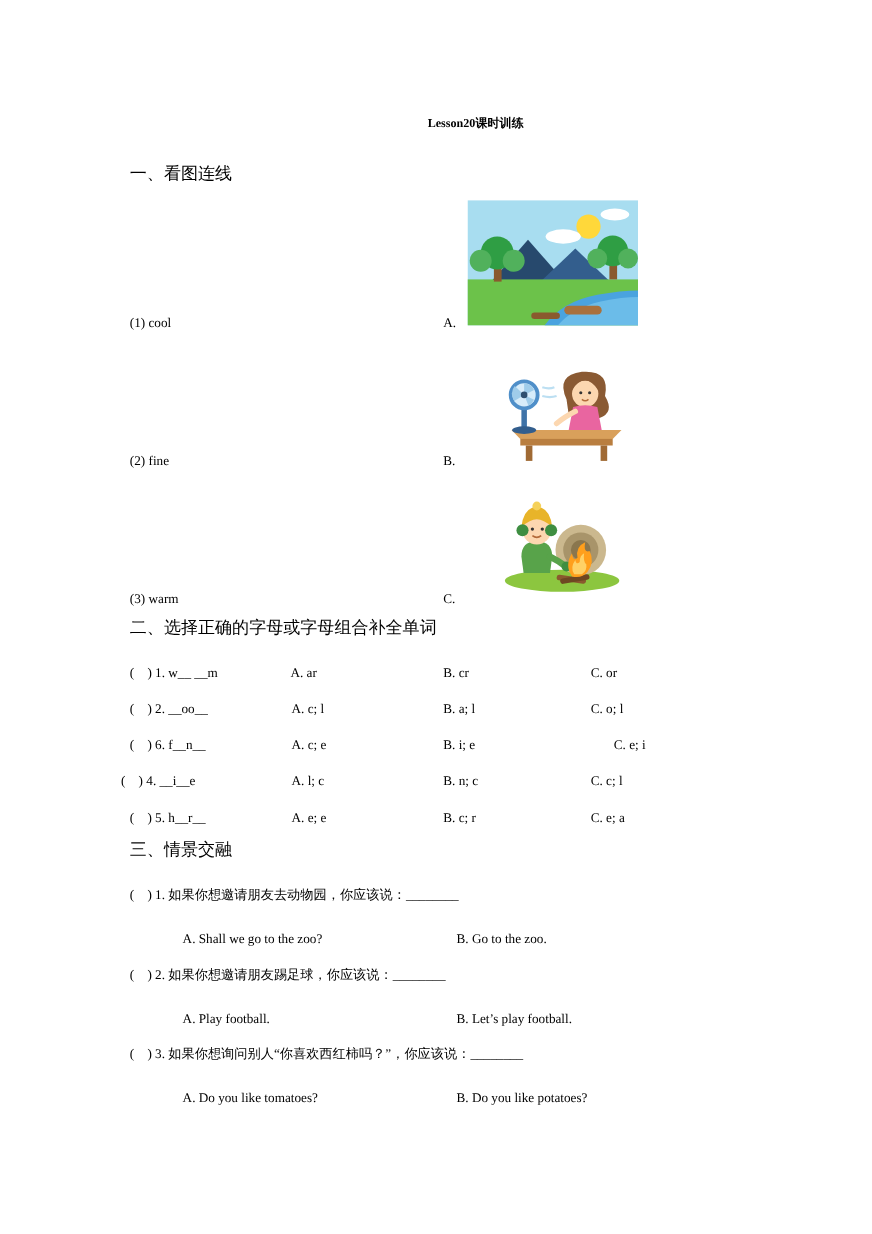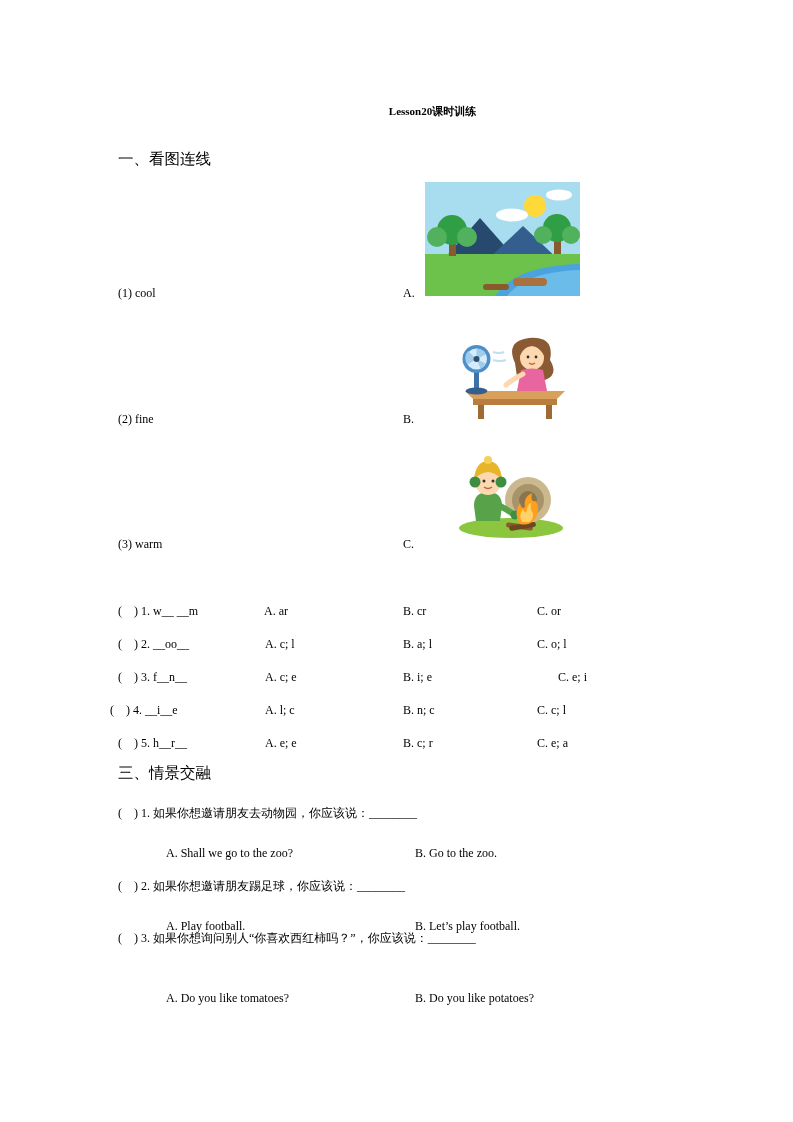--- a/index.html
+++ b/index.html
@@ -113,32 +113,33 @@
       <rect x="50" y="76" width="27" height="5" rx="2.5" fill="#8a5a2e" transform="rotate(8 63 78)"></rect>
       <rect x="53" y="76" width="27" height="5" rx="2.5" fill="#6e4722" transform="rotate(-10 66 78)"></rect>
       <path d="M64,76 Q57,66 64,55 Q65,63 69,59 Q67,49 76,45 Q74,55 80,53 Q85,63 78,72 Q73,78 64,76" fill="#ff9f1c"></path>
       <path d="M66,74 Q62,68 67,61 Q68,66 71,63 Q71,57 75,55 Q74,63 77,65 Q78,71 73,74 Z" fill="#ffd166"></path>
     </svg>
   </div>
 
   <div class="abs t" style="left:118px; top:535px">(3) warm</div>
   <div class="abs t" style="left:403px; top:535px">C.</div>
 
+  <div class="abs t heading" style="left:118px; top:561px">二、选择正确的字母或字母组合补全单词</div>
 
   <div class="abs t" style="left:118px; top:602px">(　) 1. w__ __m</div>
   <div class="abs t" style="left:264px; top:602px">A. ar</div>
   <div class="abs t" style="left:403px; top:602px">B. cr</div>
   <div class="abs t" style="left:537px; top:602px">C. or</div>
 
   <div class="abs t" style="left:118px; top:635px">(　) 2. __oo__</div>
   <div class="abs t" style="left:265px; top:635px">A. c; l</div>
   <div class="abs t" style="left:403px; top:635px">B. a; l</div>
   <div class="abs t" style="left:537px; top:635px">C. o; l</div>
 
-  <div class="abs t" style="left:118px; top:668px">(　) 3. f__n__</div>
+  <div class="abs t" style="left:118px; top:668px">(　) 6. f__n__</div>
   <div class="abs t" style="left:265px; top:668px">A. c; e</div>
   <div class="abs t" style="left:403px; top:668px">B. i; e</div>
   <div class="abs t" style="left:558px; top:668px">C. e; i</div>
 
   <div class="abs t" style="left:110px; top:701px">(　) 4. __i__e</div>
   <div class="abs t" style="left:265px; top:701px">A. l; c</div>
   <div class="abs t" style="left:403px; top:701px">B. n; c</div>
   <div class="abs t" style="left:537px; top:701px">C. c; l</div>
 
   <div class="abs t" style="left:118px; top:734px">(　) 5. h__r__</div>
@@ -149,17 +150,17 @@
   <div class="abs t heading" style="left:118px; top:763px">三、情景交融</div>
 
   <div class="abs t" style="left:118px; top:804px">(　) 1. 如果你想邀请朋友去动物园，你应该说：________</div>
   <div class="abs t" style="left:166px; top:844px">A. Shall we go to the zoo?</div>
   <div class="abs t" style="left:415px; top:844px">B. Go to the zoo.</div>
 
   <div class="abs t" style="left:118px; top:877px">(　) 2. 如果你想邀请朋友踢足球，你应该说：________</div>
   <div class="abs t" style="left:166px; top:917px">A. Play football.</div>
   <div class="abs t" style="left:415px; top:917px">B. Let’s play football.</div>
 
-  <div class="abs t" style="left:118px; top:929px">(　) 3. 如果你想询问别人“你喜欢西红柿吗？”，你应该说：________</div>
+  <div class="abs t" style="left:118px; top:949px">(　) 3. 如果你想询问别人“你喜欢西红柿吗？”，你应该说：________</div>
   <div class="abs t" style="left:166px; top:989px">A. Do you like tomatoes?</div>
   <div class="abs t" style="left:415px; top:989px">B. Do you like potatoes?</div>
 
 </div>
 
 </body></html>

